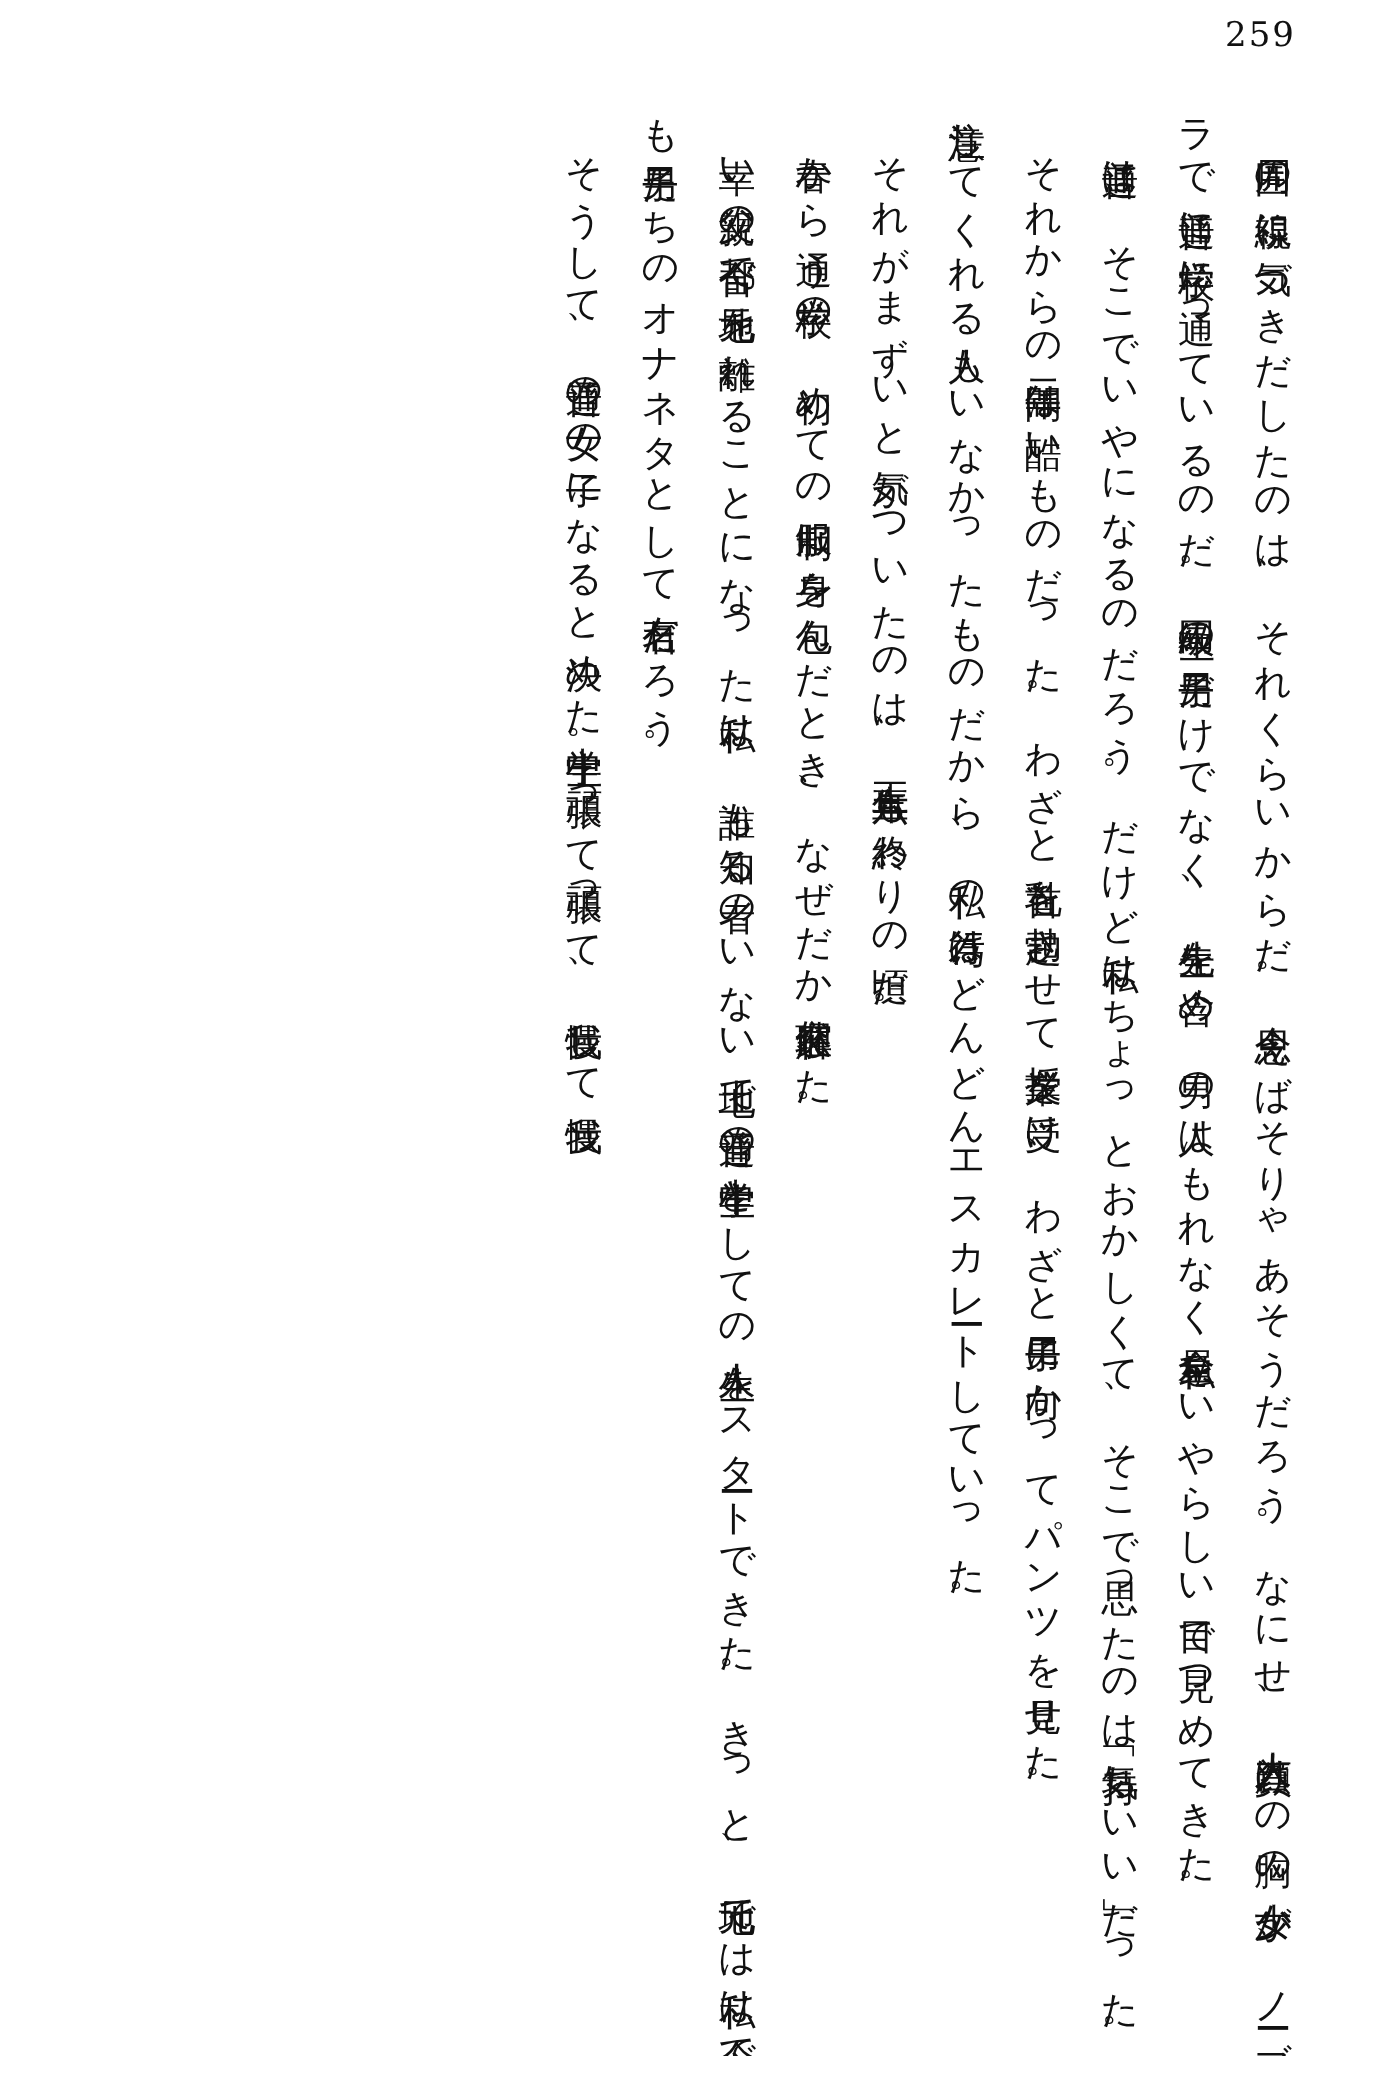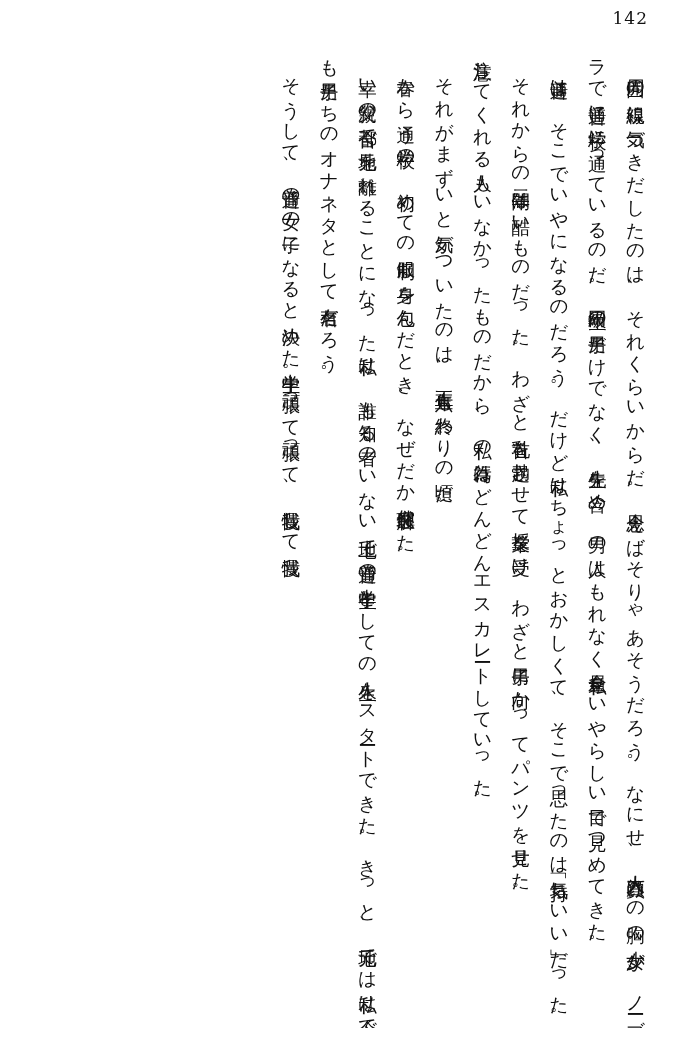--- a/index.html
+++ b/index.html
@@ -52,21 +52,21 @@
     text-indent: 1em;
   }
   .body-text p.no-indent {
     text-indent: 0;
   }
 </style>
 </head>
 <body>
 
 <div class="page">
-  <div class="page-number">142</div>
+  <div class="page-number">259</div>
   <div class="body-text">
     <p>周囲の視線に気づきだしたのは、それくらいからだ。今思えばそりゃあそうだろう。なにせ、大人顔負けの胸の少女が、ノーブラで普通に学校に通っているのだ。同級生の男子だけでなく、先生を含め、男の人はもれなく全員私をいやらしい目で見つめてきた。</p>
     <p>普通は、そこでいやになるのだろう。だけど私はちょっとおかしくて、そこで思ったのは「気持ちいい」だった。</p>
     <p>それからの二年間は酷いものだった。わざと乳首を勃起させて授業を受け、わざと男子に向かってパンツを見せた。</p>
     <p class="no-indent">注意してくれる人もいなかったものだから、私の行為はどんどんエスカレートしていった。</p>
     <p>それがまずいと気がついたのは、正直六年も終わりの頃だ。</p>
     <p>春から通う学校の、初めての制服に身を包んだとき、なぜだか突然理解した。</p>
     <p>幸い父親の都合で地元を離れることになった私は、誰も知る者のいない土地で普通の中学生としての人生をスタートできた。きっと、地元では私は今でも男子たちのオナネタとして有名だろう。</p>
     <p>そうして、普通の女の子になると決めた中学生。頑張って頑張って、我慢して我慢</p>
   </div>

